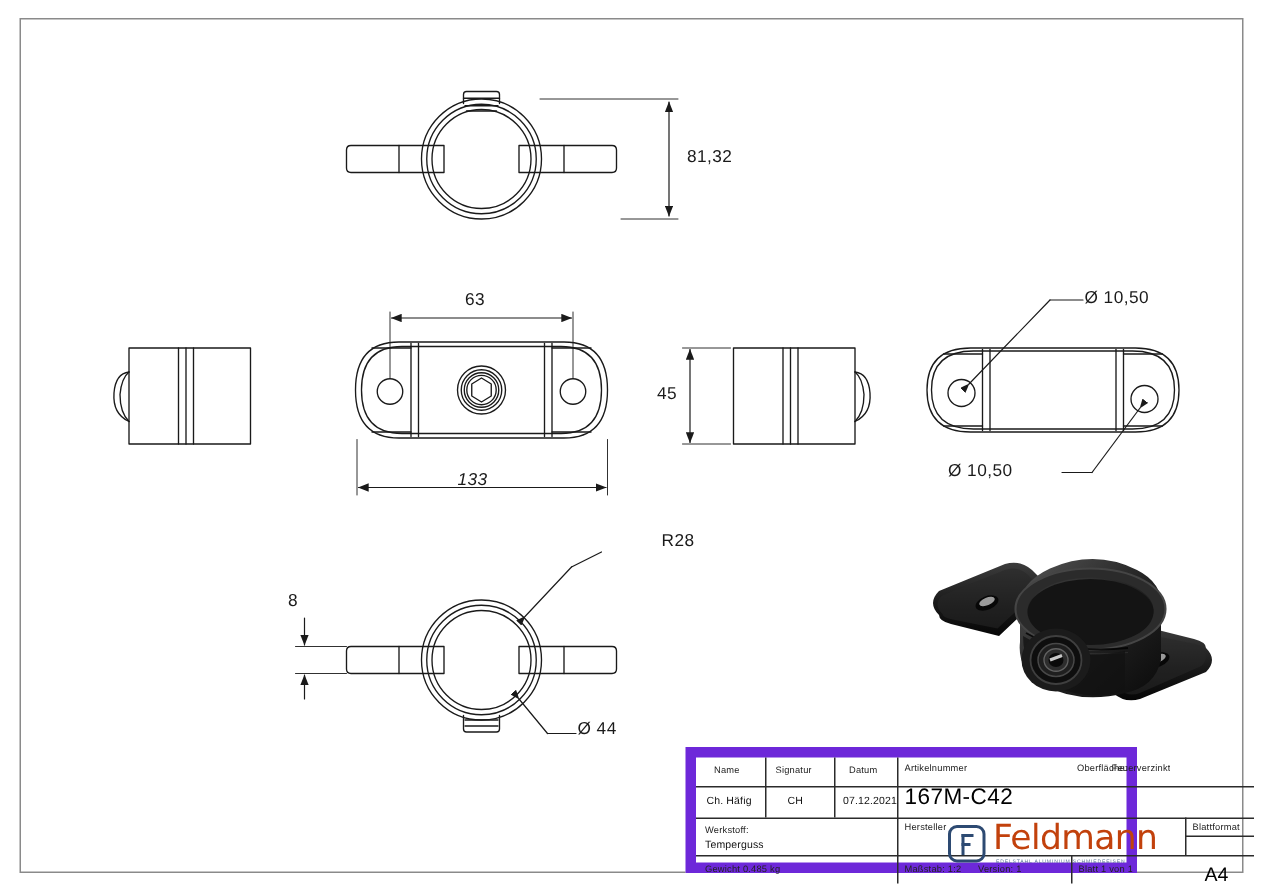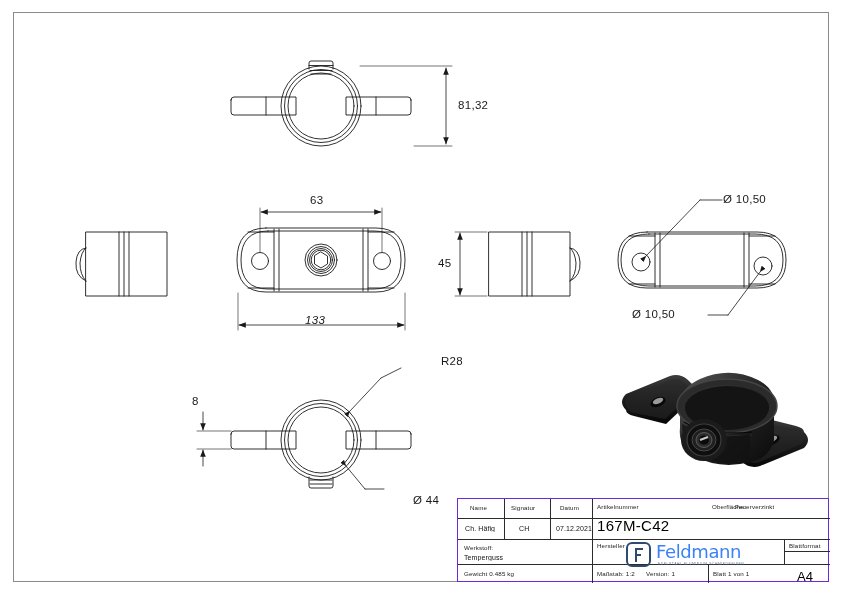--- a/index.html
+++ b/index.html
@@ -34,24 +34,24 @@
     position: absolute;
     left: 0; top: 0;
     width: 842px;
     height: 595px;
   }
   
   .titleblock {
     position: absolute;
     left: 457px;
     top: 498px;
-    width: 372px;
+    width: 301px;
     height: 84px;
     box-sizing: border-box;
-    border: 1px solid #6d28d9;
+    border: 7px solid #6d28d9;
     background: #ffffff;
     font-size: 6.5px;
     color: #1a1a1a;
     text-decoration: underline;
   }
   .tb-line {
     position: absolute;
     background: #2b2b2b;
   }
   .tb-cell {
@@ -111,22 +111,22 @@
     left: 7px; top: 10px;
     width: 6px; height: 2.2px;
     background: #2d4a72;
   }
   .logo-text {
     display: flex;
     flex-direction: column;
     line-height: 1;
   }
   .logo-word {
-    font-size: 18px;
-    color: #3b82f6;
+    font-size: 23px;
+    color: #c2410c;
     letter-spacing: -0.4px;
     font-family: "DejaVu Sans", sans-serif;
   }
   .logo-tag {
     font-size: 3.4px;
     color: #5a7399;
     letter-spacing: 0.55px;
     margin-top: 2px;
     margin-left: 2px;
   }
@@ -331,21 +331,21 @@
   </svg>
 
   <div class="dimtext" style="left:458px; top:99px;">81,32</div>
   <div class="dimtext" style="left:310px; top:194px;">63</div>
   <div class="dimtext" style="left:305px; top:314px;font-style:italic;">133</div>
   <div class="dimtext" style="left:438px; top:257px;">45</div>
   <div class="dimtext" style="left:723px; top:193px;">Ø 10,50</div>
   <div class="dimtext" style="left:632px; top:308px;">Ø 10,50</div>
   <div class="dimtext" style="left:401px; top:355px;margin-left:40px;">R28</div>
   <div class="dimtext" style="left:192px; top:395px;">8</div>
-  <div class="dimtext" style="left:385px; top:494px;margin-left:28px;">Ø 44</div>
+  <div class="dimtext" style="left:385px; top:480px;">Ø 44</div>
 
   <svg class="render3d" viewBox="0 0 215 120">
 
     <g>
       <path d="M18,44 Q10,36 18,28 L62,10 Q72,7 80,14 L92,26 L58,58 L26,50 Q18,48 18,44 Z" fill="url(#armGrad)"></path>
       <path d="M20,43 Q14,37 20,31 L62,14 Q70,11 77,17 L86,26 L57,53 L27,47 Q21,46 20,43 Z" fill="#282828" opacity="0.55"></path>
       <ellipse cx="50" cy="36" rx="8" ry="4.5" fill="#070707" transform="rotate(-22 50 36)"></ellipse>
       <ellipse cx="50" cy="35" rx="5.5" ry="2.6" fill="#9a9a9a" transform="rotate(-22 50 35)"></ellipse>
     </g>
 

